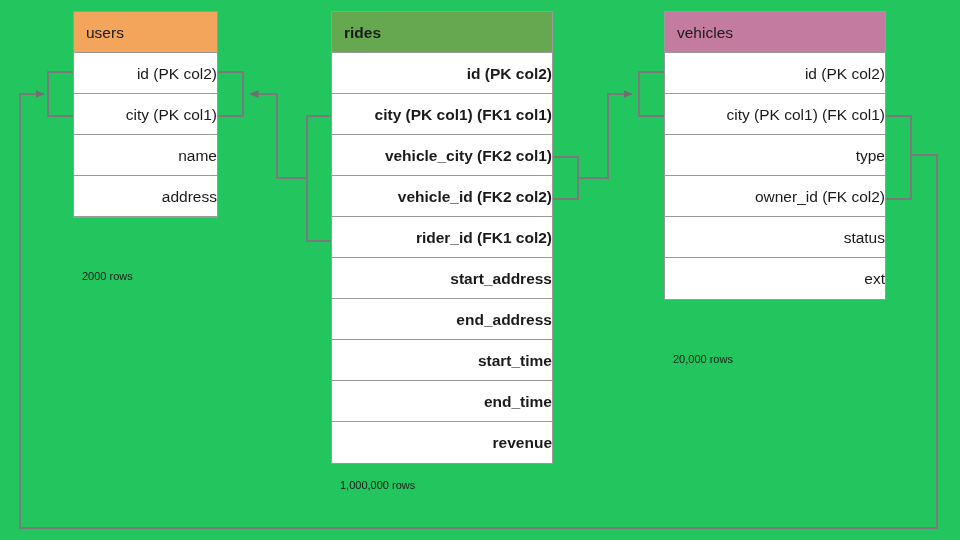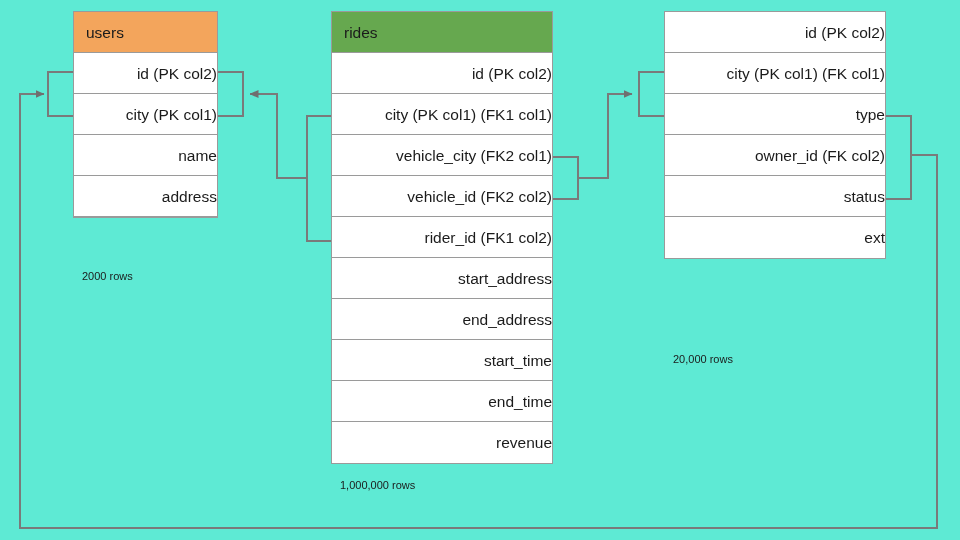--- a/index.html
+++ b/index.html
@@ -4,21 +4,21 @@
 <style>
   html, body {
     margin: 0;
     padding: 0;
     background: #ffffff;
   }
   #canvas {
     position: relative;
     width: 960px;
     height: 540px;
-    background: #5eead4;
+    background: #22c55e;
     font-family: "Liberation Sans", sans-serif;
     overflow: hidden;
   }
   #connectors {
     position: absolute;
     left: 0;
     top: 0;
     width: 960px;
     height: 540px;
     pointer-events: none;
@@ -96,36 +96,37 @@
 
   <div class="entity" style="left:73px; top:11px; width:145px;">
     <div class="entity-header" style="background:#F3A55C;">users</div>
     <div class="entity-field">id (PK col2)</div>
     <div class="entity-field">city (PK col1)</div>
     <div class="entity-field">name</div>
     <div class="entity-field">address</div>
   </div>
   <div class="rowcount" style="left:82px; top:270px;">2000 rows</div>
 
-  <div class="entity" style="left:331px; top:11px; width:222px;">
+  <div class="entity" style="left:331px; top:11px; width:222px;font-weight:bold;">
     <div class="entity-header" style="background:#66A84F;">rides</div>
     <div class="entity-field">id (PK col2)</div>
     <div class="entity-field">city (PK col1) (FK1 col1)</div>
     <div class="entity-field">vehicle_city (FK2 col1)</div>
     <div class="entity-field">vehicle_id (FK2 col2)</div>
     <div class="entity-field">rider_id (FK1 col2)</div>
     <div class="entity-field">start_address</div>
     <div class="entity-field">end_address</div>
     <div class="entity-field">start_time</div>
     <div class="entity-field">end_time</div>
     <div class="entity-field last">revenue</div>
   </div>
   <div class="rowcount" style="left:340px; top:479px;text-align:right;">1,000,000 rows</div>
 
   <div class="entity" style="left:664px; top:11px; width:222px;">
+    <div class="entity-header" style="background:#C47BA0;">vehicles</div>
     <div class="entity-field">id (PK col2)</div>
     <div class="entity-field">city (PK col1) (FK col1)</div>
     <div class="entity-field">type</div>
     <div class="entity-field">owner_id (FK col2)</div>
     <div class="entity-field">status</div>
     <div class="entity-field last">ext</div>
   </div>
   <div class="rowcount" style="left:673px; top:353px;">20,000 rows</div>
 
 </div>

